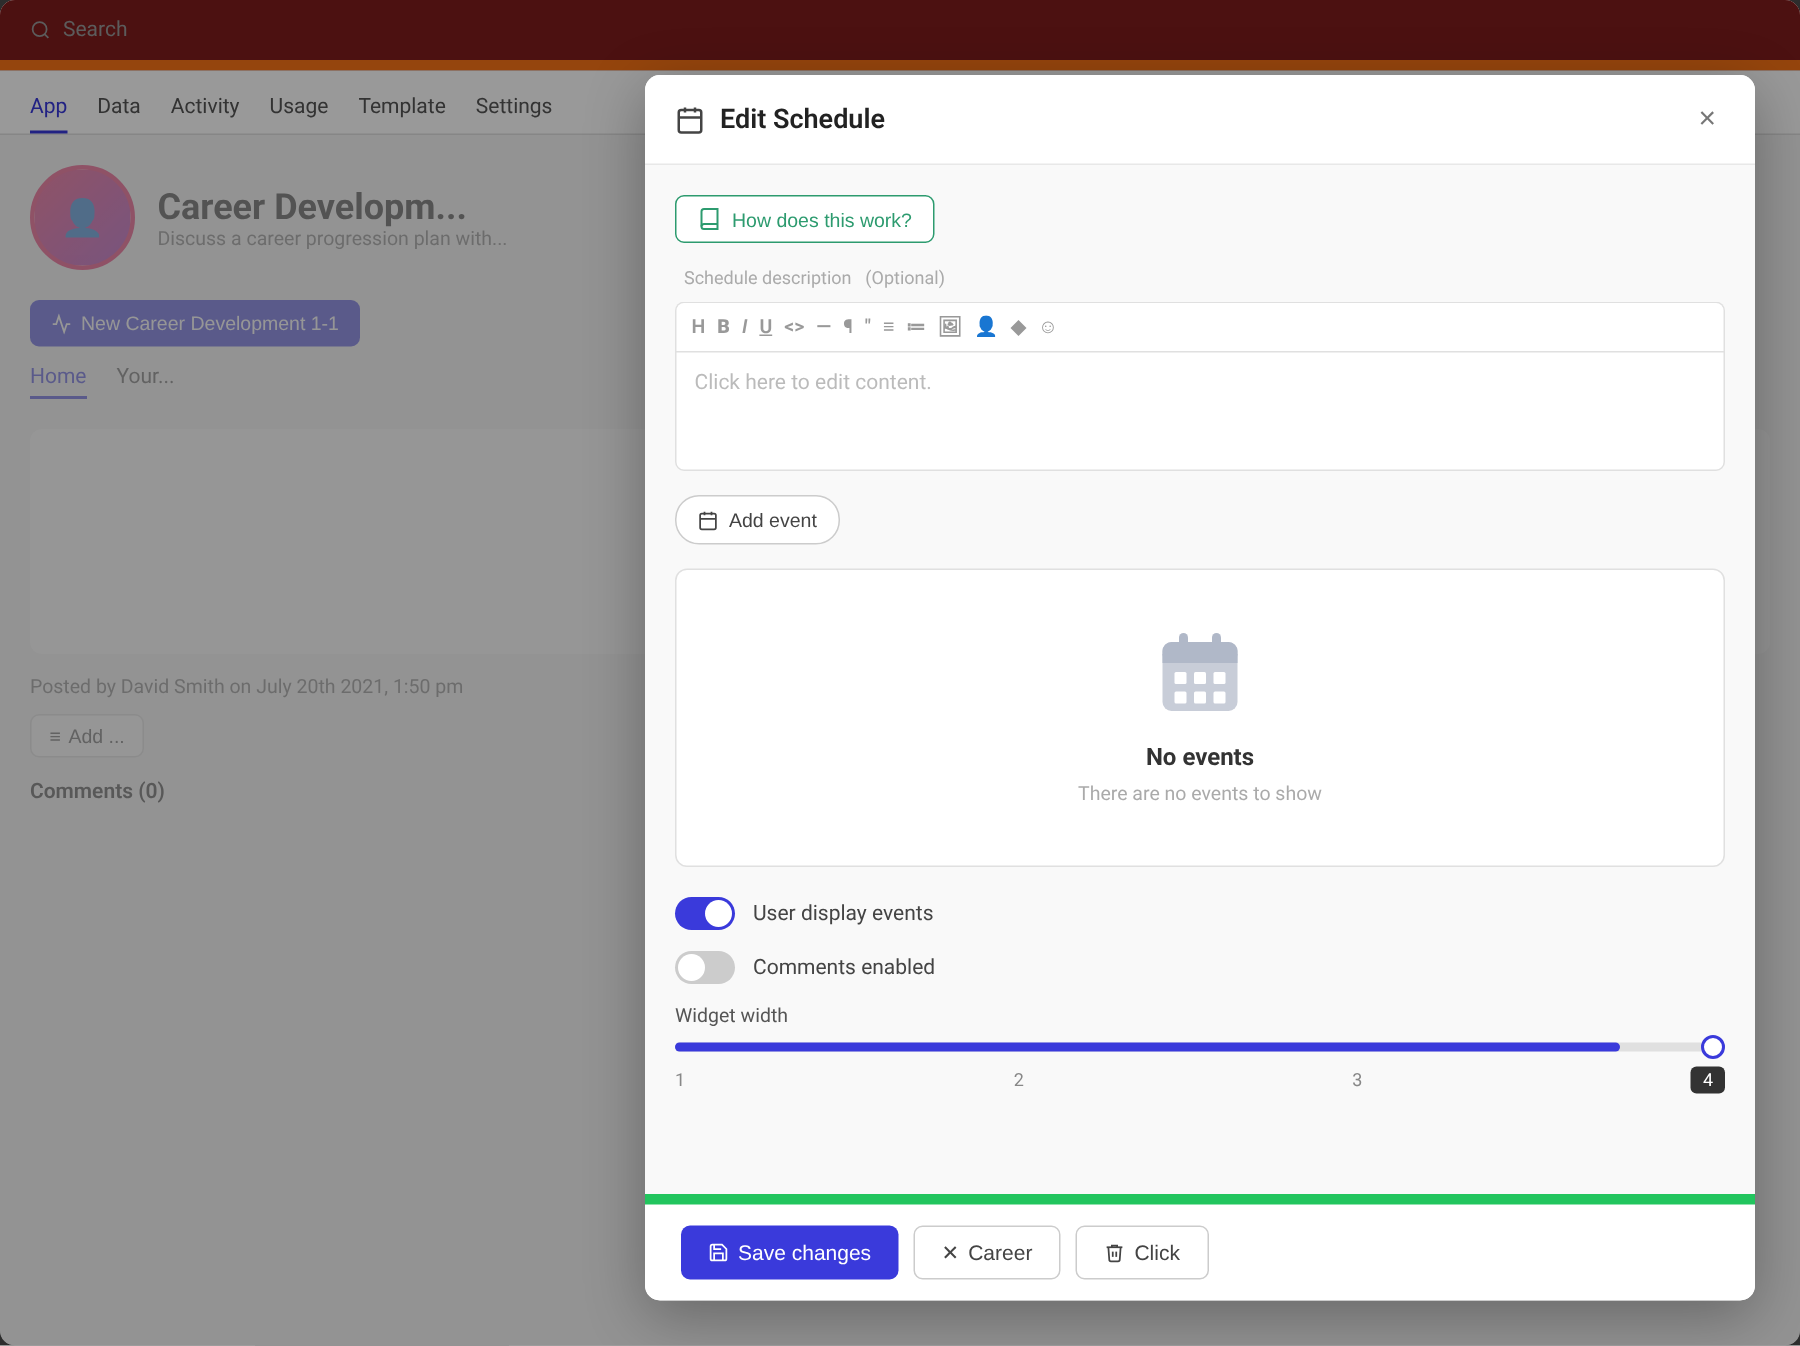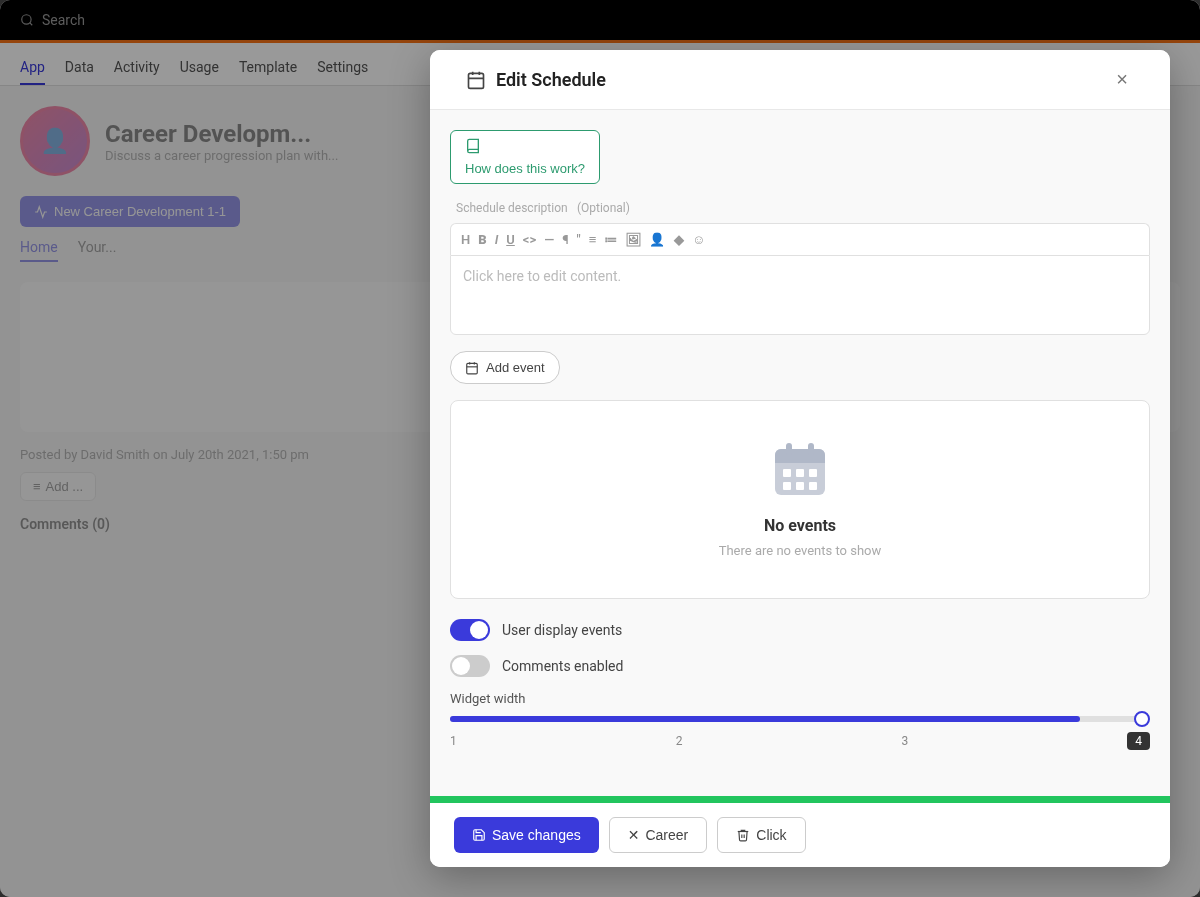--- a/index.html
+++ b/index.html
@@ -15,22 +15,22 @@
     
     .app-bg {
       position: absolute;
       top: 0; left: 0; right: 0; bottom: 0;
       background: #f5f5f5;
       border-radius: 10px;
       overflow: hidden;
     }
 
     .app-header {
-      background: #000000;
-      border-bottom: 3px solid #f97316;
+      background: #7f1d1d;
+      border-bottom: 7px solid #f97316;
       padding: 12px 20px;
       display: flex;
       align-items: center;
       gap: 20px;
     }
 
     .search-bar {
       display: flex;
       align-items: center;
       gap: 8px;
@@ -180,21 +180,21 @@
       box-shadow: 0 10px 40px rgba(0,0,0,0.3);
       display: flex;
       flex-direction: column;
       overflow: hidden;
     }
 
     .modal-header {
       display: flex;
       align-items: center;
       justify-content: space-between;
-      padding: 16px 36px;
+      padding: 16px 20px;
       border-bottom: 1px solid #e8e8e8;
       background: #fff;
     }
 
     .modal-title {
       display: flex;
       align-items: center;
       gap: 10px;
       font-size: 18px;
       font-weight: 600;
@@ -212,31 +212,30 @@
 
     .modal-body {
       flex: 1;
       overflow-y: auto;
       padding: 20px;
       background: #f9f9f9;
     }
 
     .how-btn {
       display: inline-flex;
-      align-items: flex-start;
+      align-items: flex-end;
       gap: 7px;
       border: 1.5px solid #2d9b6f;
       color: #2d9b6f;
       background: #fff;
       padding: 7px 14px;
       border-radius: 6px;
       font-size: 13px;
       cursor: pointer;
       margin-bottom: 16px;
-      flex-direction: column;
     }
 
     .field-label {
       font-size: 13px;
       color: #555;
       margin-bottom: 8px;
     }
 
     .field-label span {
       color: #aaa;

